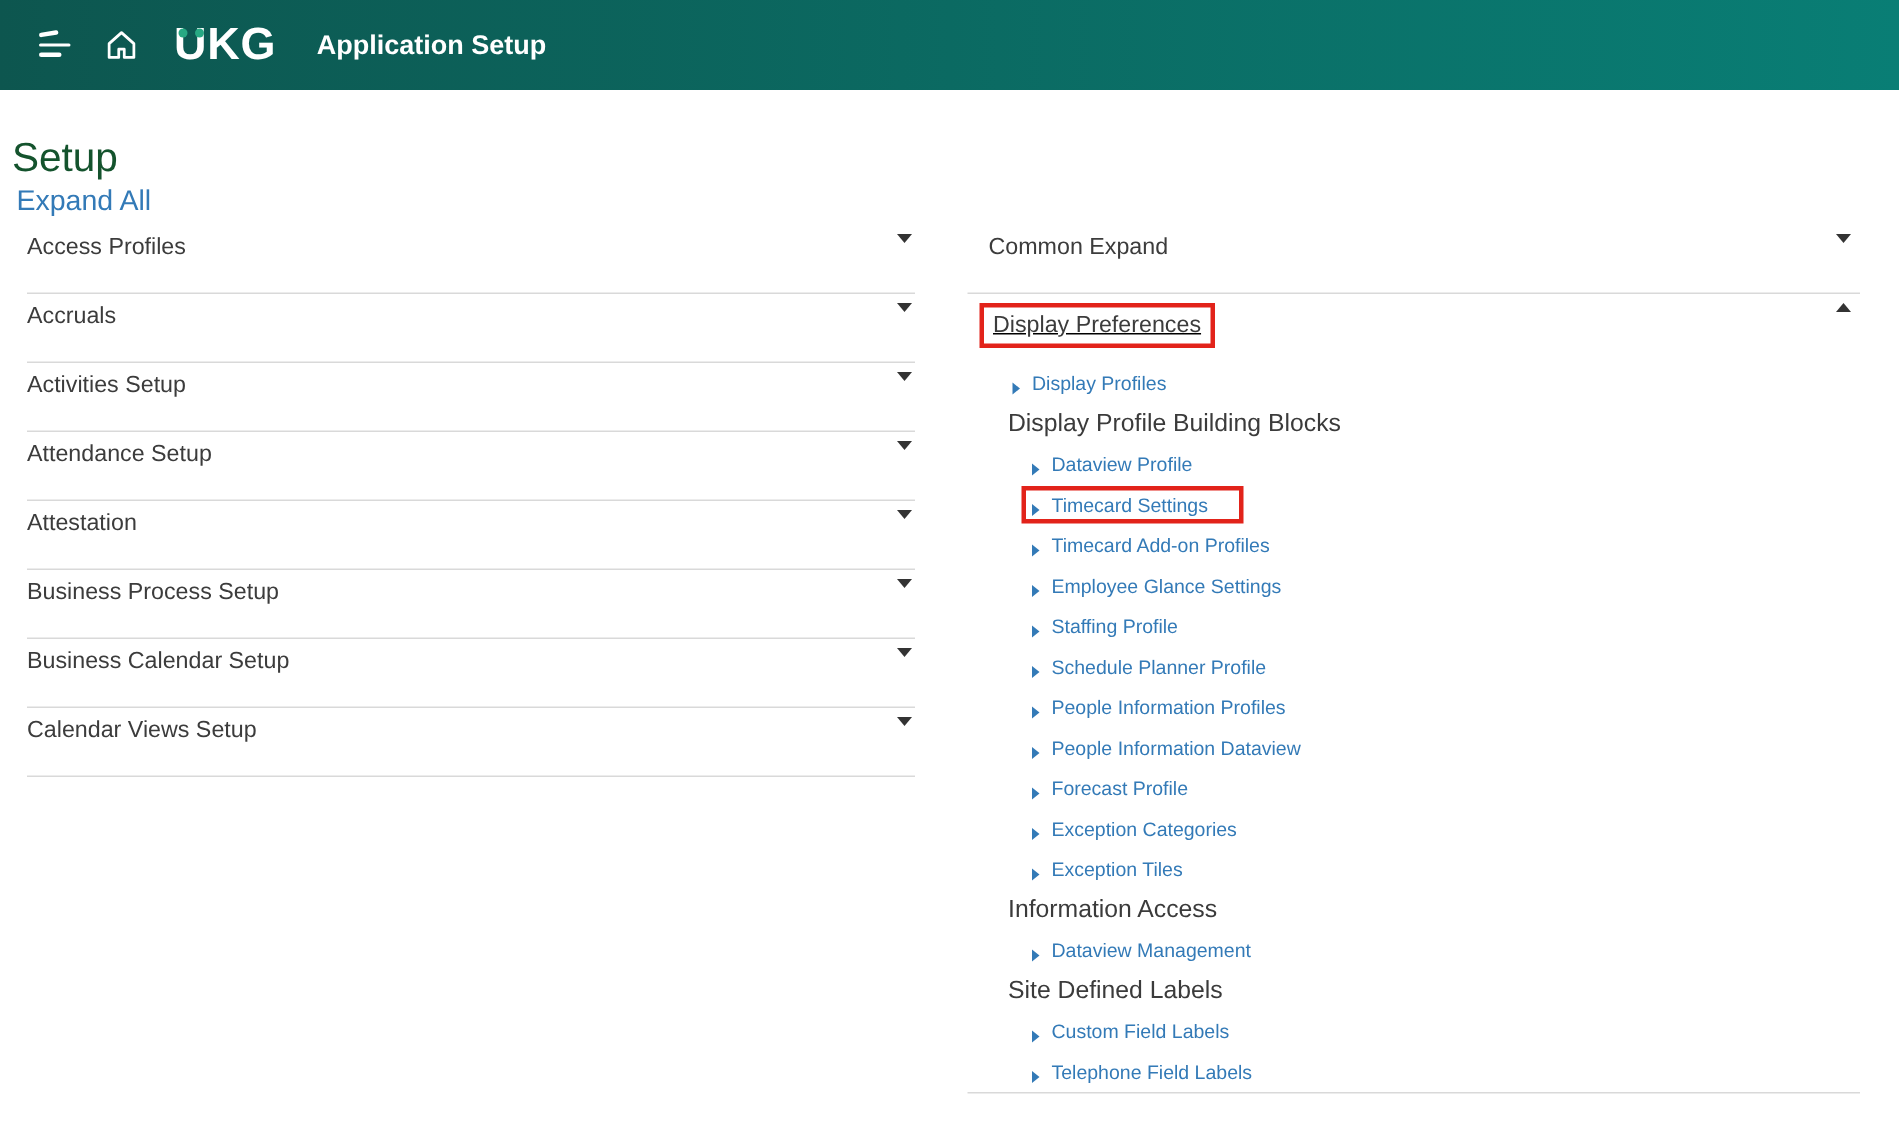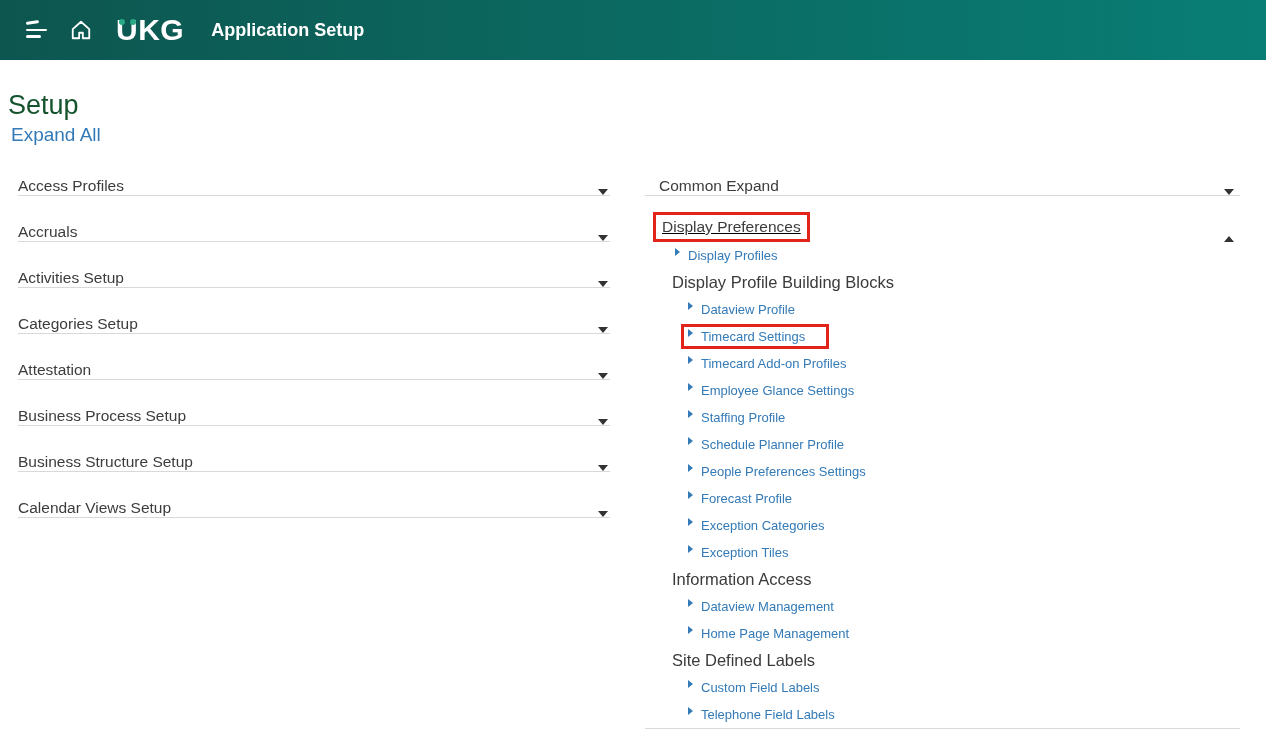--- a/index.html
+++ b/index.html
@@ -41,36 +41,36 @@
   .expand-all{display:inline-block;margin:3px 0 0 11px;font-size:19px;color:var(--link-blue);cursor:pointer;}
 
   
   .columns{display:flex;margin-top:10px;padding-left:18px;}
   .col-left{width:592px;margin-right:35px;}
   .col-right{width:595px;}
 
   
   .accordion-row{
     height:40px;margin-bottom:6px;border-bottom:1px solid var(--divider);
-    display:flex;align-items:flex-end;justify-content:space-between;cursor:pointer;
+    display:flex;align-items:flex-start;justify-content:space-between;cursor:pointer;
   }
   .col-right .accordion-row{padding-left:14px;padding-right:4px;}
   .accordion-row.expanded{border-bottom:none;margin-bottom:0;text-decoration:underline;}
   .accordion-label{font-size:15.5px;color:var(--text-dark);}
   .accordion-label.highlight{border:3px solid var(--red);padding:3px 6px;margin-left:-6px;}
   .caret{width:0;height:0;margin-right:2px;}
   .caret-down{border-left:5px solid transparent;border-right:5px solid transparent;border-top:6px solid #333;}
   .caret-up{border-left:5px solid transparent;border-right:5px solid transparent;border-bottom:6px solid #333;}
 
   
   .dp-list{border-bottom:1px solid var(--divider);}
   .link-row{height:27px;display:flex;align-items:center;cursor:pointer;}
   .link-row.lvl1{padding-left:30px;}
   .link-row.lvl2{padding-left:43px;}
-  .link-inner{display:inline-flex;align-items:flex-start;}
+  .link-inner{display:inline-flex;align-items:flex-end;}
   .link-inner.highlight{border:3px solid var(--red);padding:2px 21px 2px 4px;margin-left:-7px;}
   .link-tri{width:0;height:0;border-top:4.5px solid transparent;border-bottom:4.5px solid transparent;border-left:5.5px solid var(--link-blue);margin-right:8px;}
   .link-label{font-size:13px;color:var(--link-blue);}
   .sub-heading{height:27px;display:flex;align-items:center;padding-left:27px;font-size:16.5px;color:#3b3b3b;}
 </style>
 </head>
 <body>
 
 
 
@@ -106,33 +106,33 @@
   </div>
       <div class="accordion-row">
     <span class="accordion-label">Accruals</span>
     <span class="caret caret-down"></span>
   </div>
       <div class="accordion-row">
     <span class="accordion-label">Activities Setup</span>
     <span class="caret caret-down"></span>
   </div>
       <div class="accordion-row">
-    <span class="accordion-label">Categories Setup</span>
+    <span class="accordion-label">Attendance Setup</span>
     <span class="caret caret-down"></span>
   </div>
       <div class="accordion-row">
     <span class="accordion-label">Attestation</span>
     <span class="caret caret-down"></span>
   </div>
       <div class="accordion-row">
     <span class="accordion-label">Business Process Setup</span>
     <span class="caret caret-down"></span>
   </div>
       <div class="accordion-row">
-    <span class="accordion-label">Business Structure Setup</span>
+    <span class="accordion-label">Business Calendar Setup</span>
     <span class="caret caret-down"></span>
   </div>
       <div class="accordion-row">
     <span class="accordion-label">Calendar Views Setup</span>
     <span class="caret caret-down"></span>
   </div>
     </div>
   <div class="col-right">
       <div class="accordion-row">
     <span class="accordion-label">Common Expand</span>
@@ -184,21 +184,27 @@
   </div>
         <div class="link-row lvl2">
     <span class="link-inner">
       <span class="link-tri"></span>
       <span class="link-label">Schedule Planner Profile</span>
     </span>
   </div>
         <div class="link-row lvl2">
     <span class="link-inner">
       <span class="link-tri"></span>
-      <span class="link-label">People Preferences Settings</span>
+      <span class="link-label">People Information Profiles</span>
+    </span>
+  </div>
+        <div class="link-row lvl2">
+    <span class="link-inner">
+      <span class="link-tri"></span>
+      <span class="link-label">People Information Dataview</span>
     </span>
   </div>
         <div class="link-row lvl2">
     <span class="link-inner">
       <span class="link-tri"></span>
       <span class="link-label">Forecast Profile</span>
     </span>
   </div>
         <div class="link-row lvl2">
     <span class="link-inner">
@@ -212,26 +218,20 @@
       <span class="link-label">Exception Tiles</span>
     </span>
   </div>
         <div class="sub-heading">
     <span class="sub-heading-label">Information Access</span>
   </div>
         <div class="link-row lvl2">
     <span class="link-inner">
       <span class="link-tri"></span>
       <span class="link-label">Dataview Management</span>
-    </span>
-  </div>
-        <div class="link-row lvl2">
-    <span class="link-inner">
-      <span class="link-tri"></span>
-      <span class="link-label">Home Page Management</span>
     </span>
   </div>
         <div class="sub-heading">
     <span class="sub-heading-label">Site Defined Labels</span>
   </div>
         <div class="link-row lvl2">
     <span class="link-inner">
       <span class="link-tri"></span>
       <span class="link-label">Custom Field Labels</span>
     </span>

